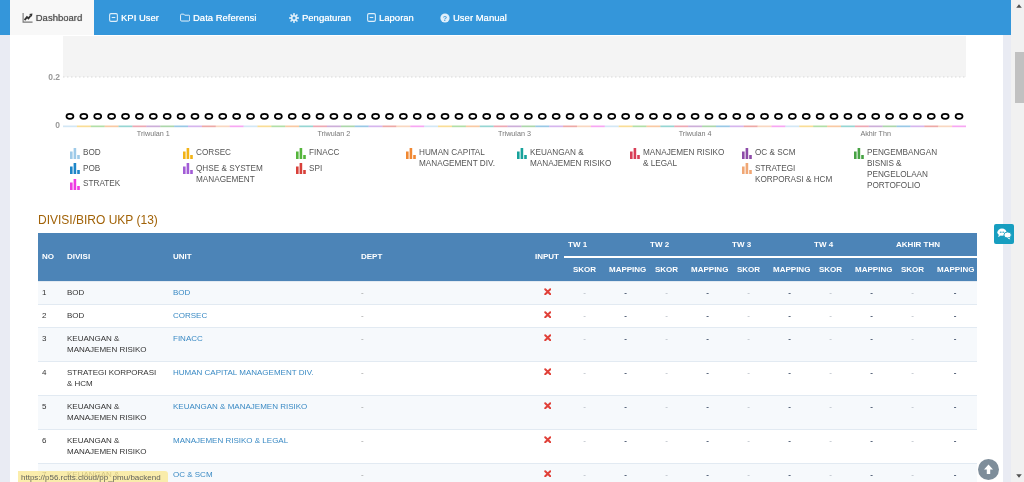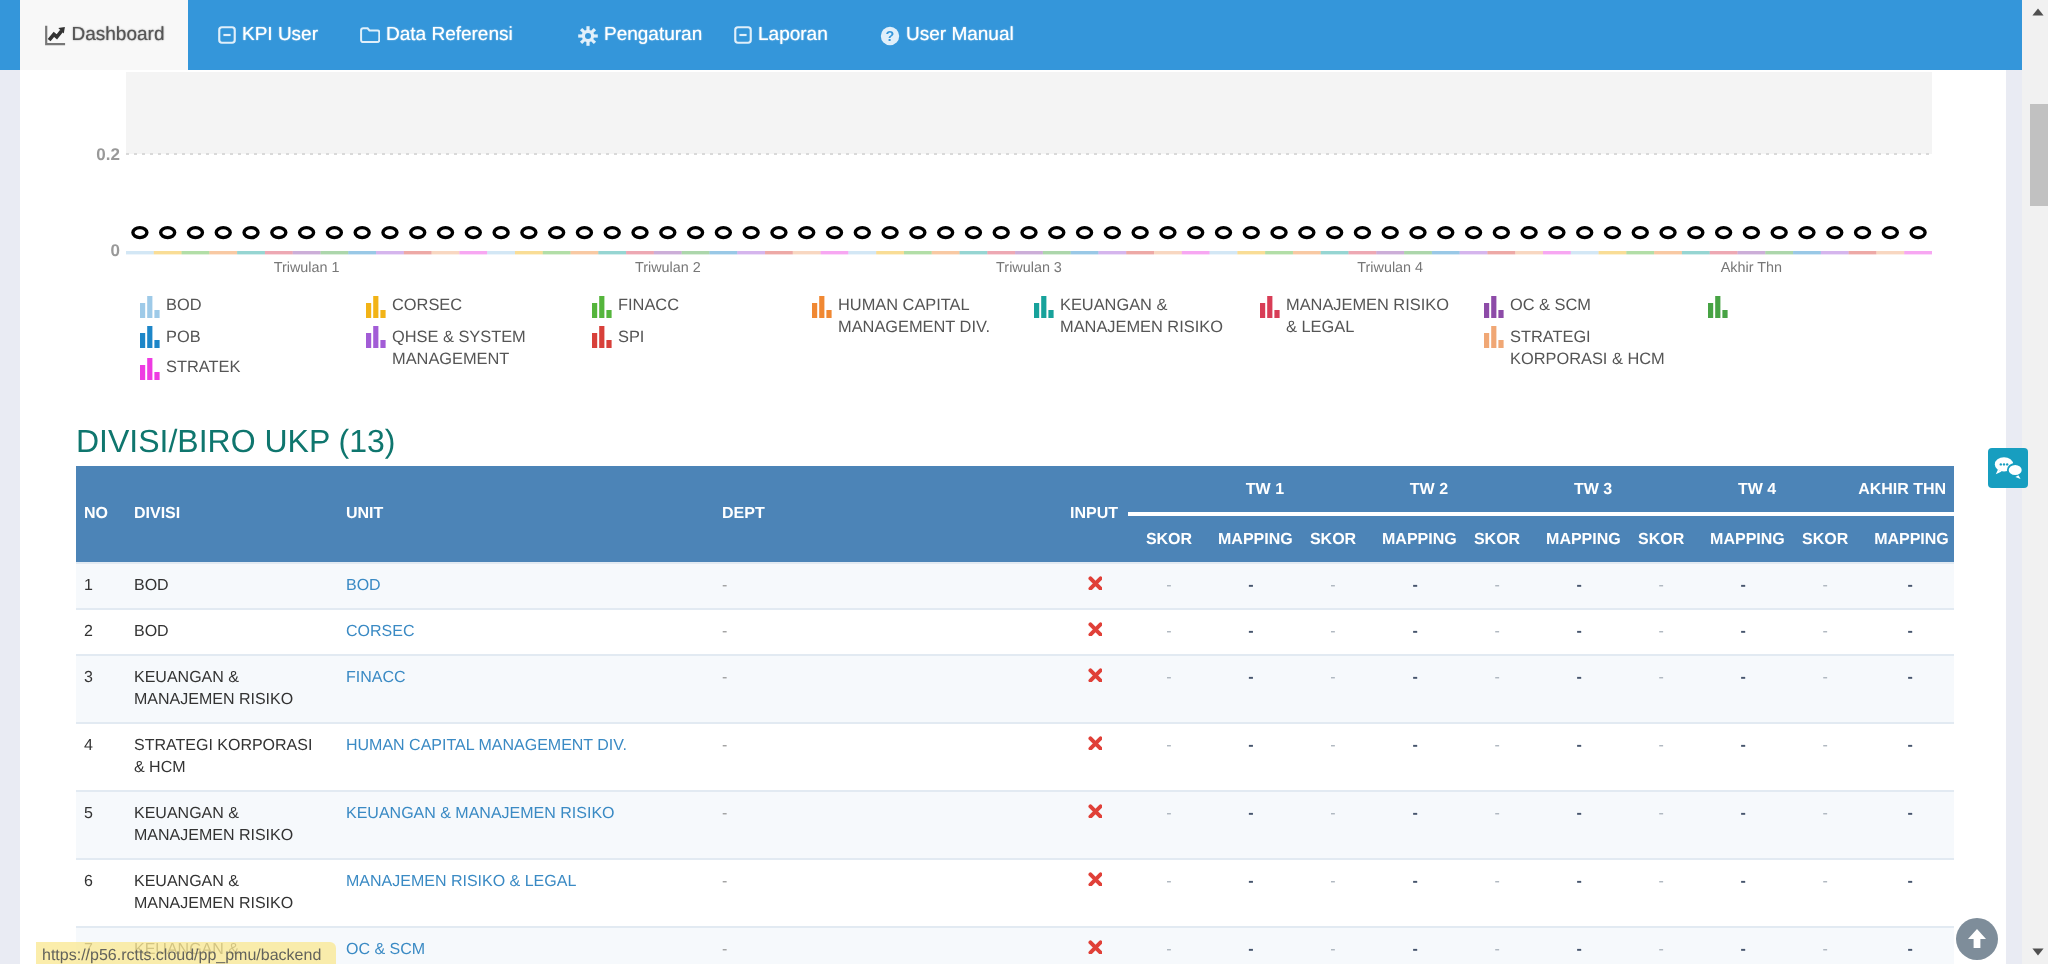--- a/index.html
+++ b/index.html
@@ -1,26 +1,26 @@
 <!DOCTYPE html>
 <html><head><meta charset="utf-8"><style>
 * { margin:0; padding:0; box-sizing:border-box; }
 html,body { width:1024px; height:482px; overflow:hidden; font-family:"Liberation Sans",sans-serif; background:#e9ebf3; }
 #content { position:absolute; left:10px; top:0; width:993px; height:482px; background:#fff; }
 #nav { position:absolute; left:0; top:0; width:1011px; height:35px; background:#3496da; z-index:5; }
 #tab { position:absolute; left:10px; top:0; width:84px; height:35px; background:#f8f8f8; display:flex; align-items:center; justify-content:center; gap:3px; color:#555; font-size:9.5px; text-shadow:0 0 0.7px rgba(85,85,85,.9); z-index:6; }
 .nitem { position:absolute; top:0; height:35px; display:flex; align-items:center; gap:3px; color:#fff; font-size:9.5px; text-shadow:0 0 0.7px rgba(255,255,255,.9); z-index:6; }
-#heading { position:absolute; left:38px; top:213px; font-size:16px; color:#0f766e; }
+#heading { position:absolute; left:38px; top:213px; font-size:12px; color:#a16207; }
 .lcol { position:absolute; top:147px; }
 .litem { display:flex; gap:3px; margin-bottom:4px; }
 .litem span { font-size:8.2px; line-height:11px; color:#555; display:block; }
 .licon { flex:0 0 auto; margin-top:0.5px; }
 #tbl { position:absolute; left:38px; top:233px; width:939px; border-collapse:collapse; table-layout:fixed; font-size:8px; }
 #tbl th { background:#4c84b7; color:#fff; font-size:8px; font-weight:bold; text-align:left; padding:2px 4px; height:24px; white-space:nowrap; overflow:hidden; }
-#tbl .grp { text-align:right; border-bottom:2px solid #fff; }
+#tbl .grp { text-align:left; border-bottom:2px solid #fff; }
 #tbl .sub { text-align:center; }
 
 #tbl .inp { }
 #tbl td { padding:5.5px 4px; line-height:11px; color:#333; border-top:1px solid #e2eaf2; vertical-align:top; }
 #tbl tbody tr:nth-child(odd) { background:#f6f9fc; }
 #tbl td.c { text-align:center; color:#a8b0ba; }
 #tbl td.cm { text-align:center; color:#46556d; font-weight:bold; }
 #tbl td.dep { color:#999; }
 #tbl a { color:#3a8ac4; text-decoration:none; }
 #tbl td.cx { text-align:center; }
@@ -334,20 +334,21 @@
       <span style="width:80px">STRATEGI KORPORASI &amp; HCM</span>
     </div>
   </div>
 <div class="lcol" style="left:854px">
     <div class="litem">
       <svg class="licon" width="10" height="11" viewBox="0 0 10 11">
         <rect x="0" y="3.5" width="2.6" height="7.5" fill="#47a344"></rect>
         <rect x="3.6" y="0" width="2.6" height="11" fill="#47a344"></rect>
         <rect x="7.2" y="7" width="2.6" height="4" fill="#47a344"></rect>
       </svg>
+      <span style="width:64px">PENGEMBANGAN BISNIS &amp; PENGELOLAAN PORTOFOLIO</span>
     </div>
   </div>
 <div id="heading">DIVISI/BIRO UKP (13)</div>
 <table id="tbl">
     <colgroup>
       <col style="width:25px">
       <col style="width:106px">
       <col style="width:188px">
       <col style="width:174px">
       <col style="width:33px">

